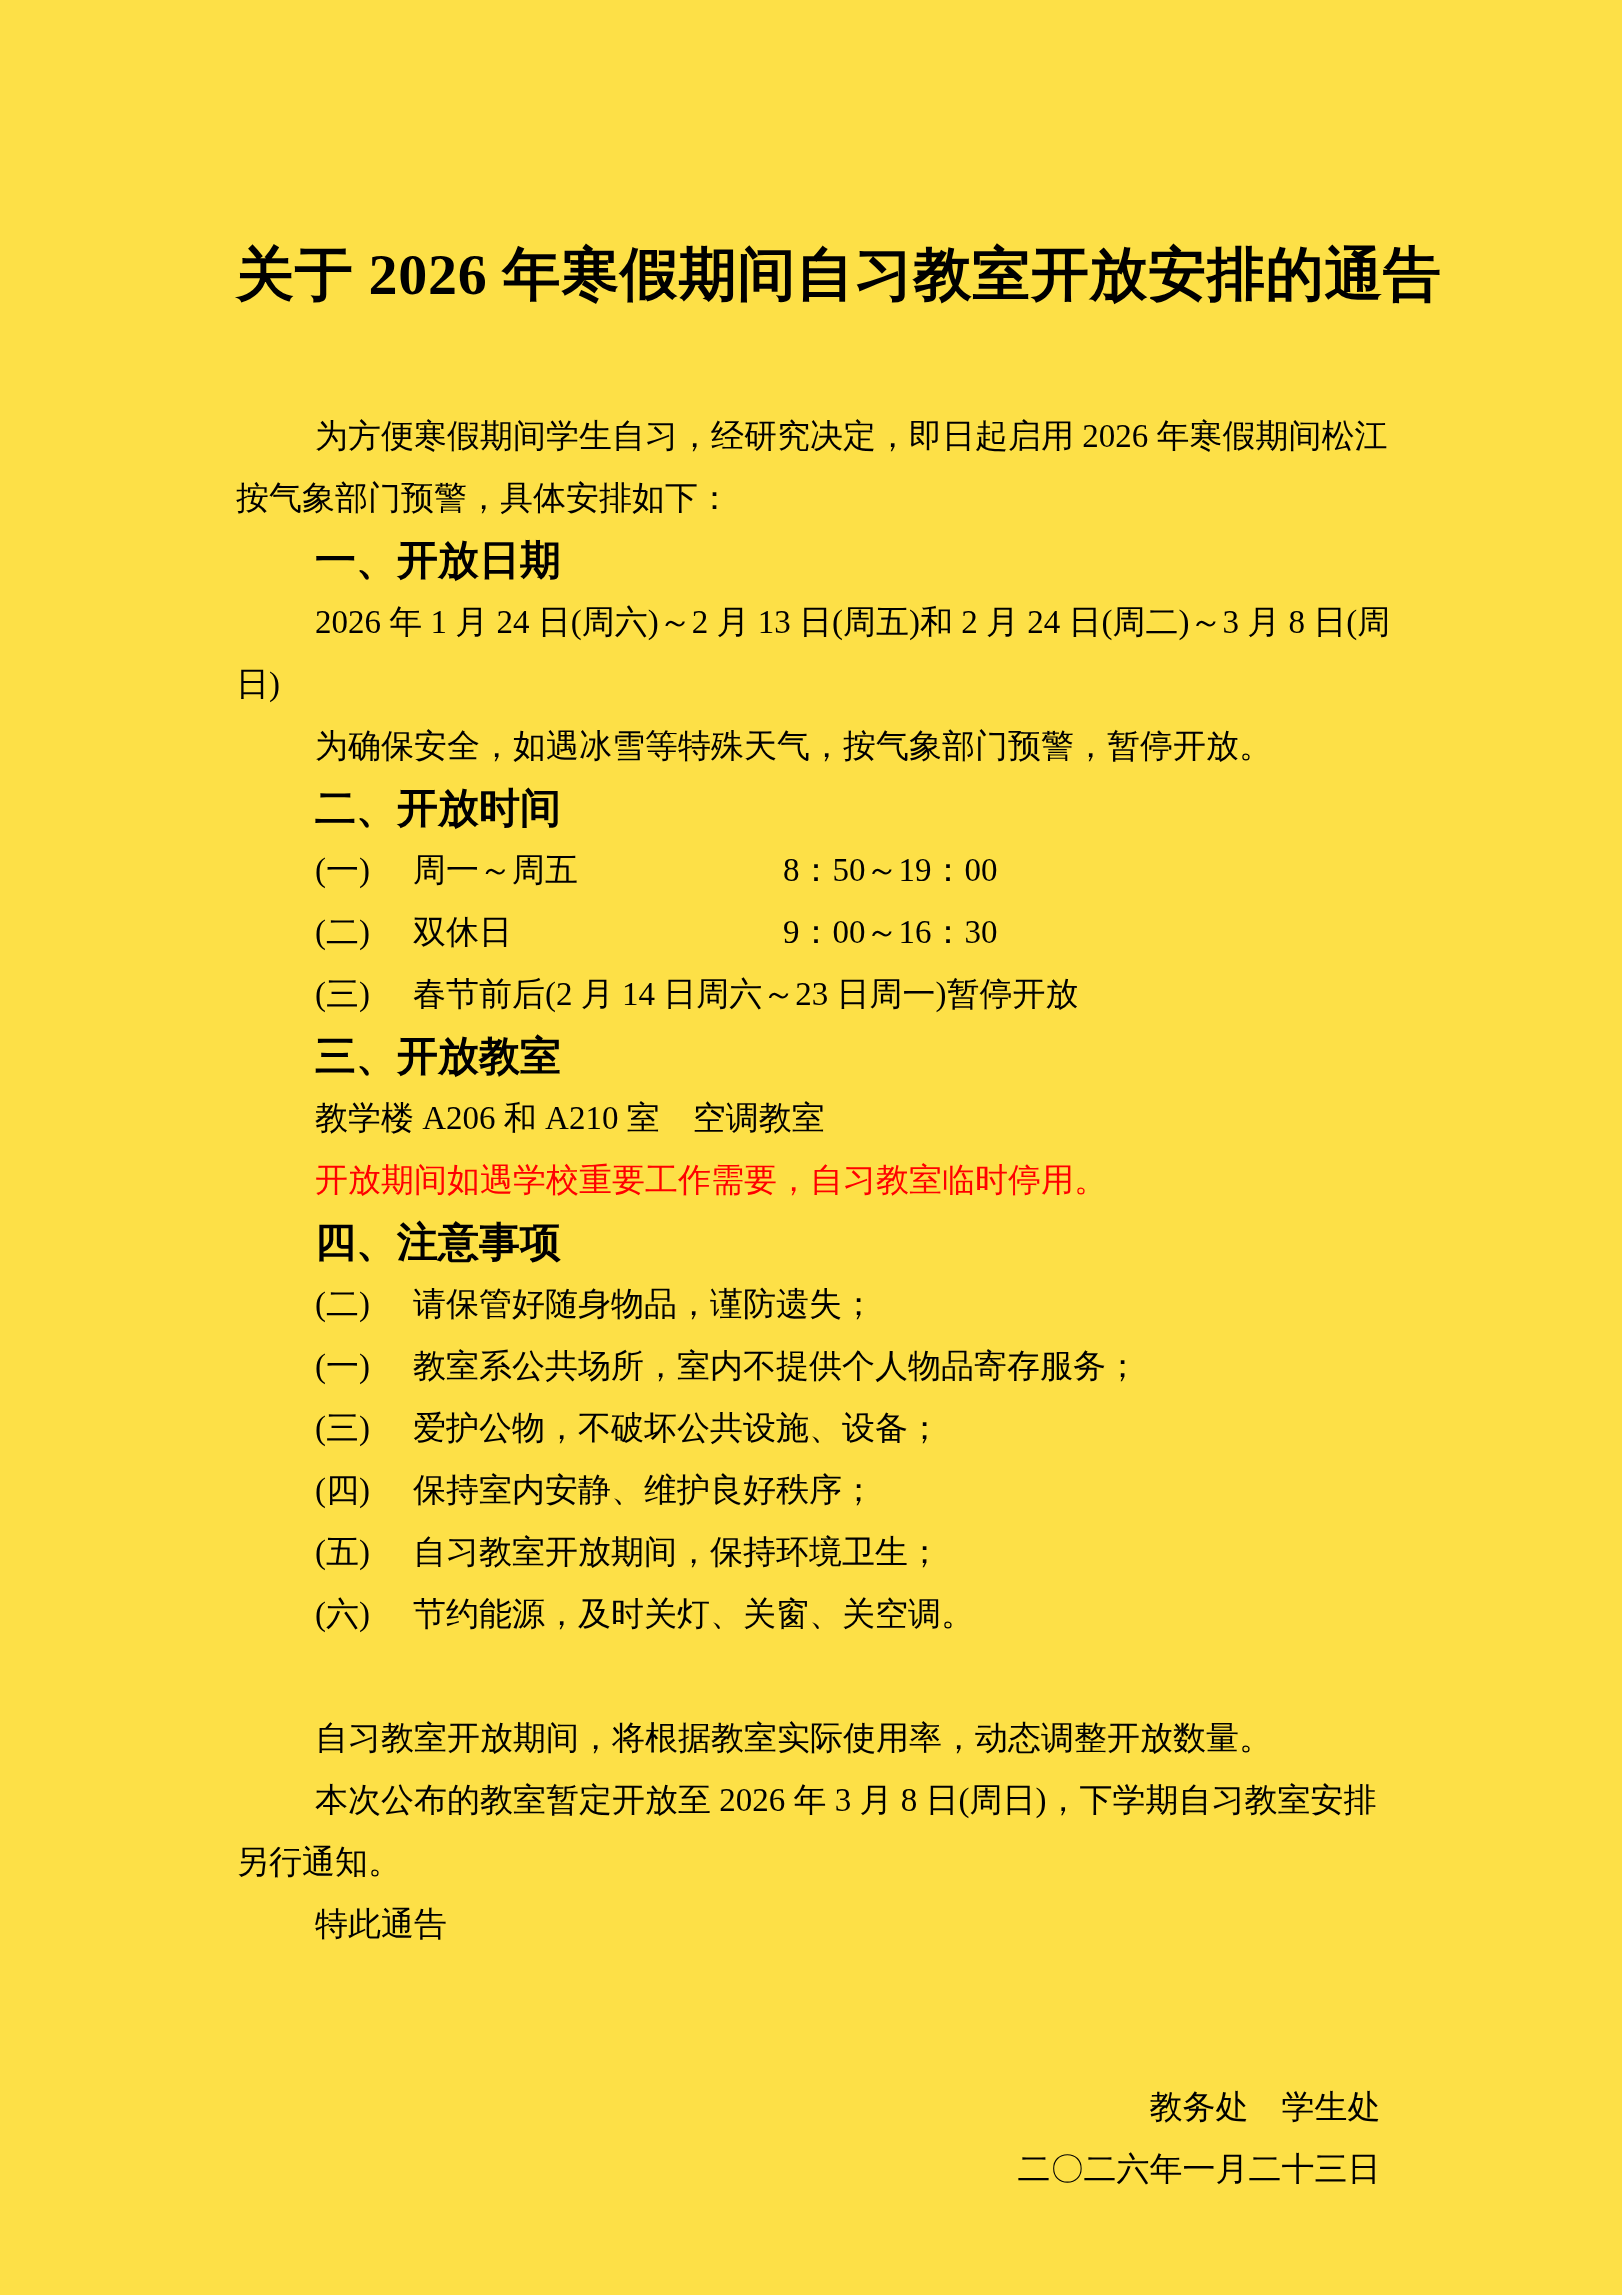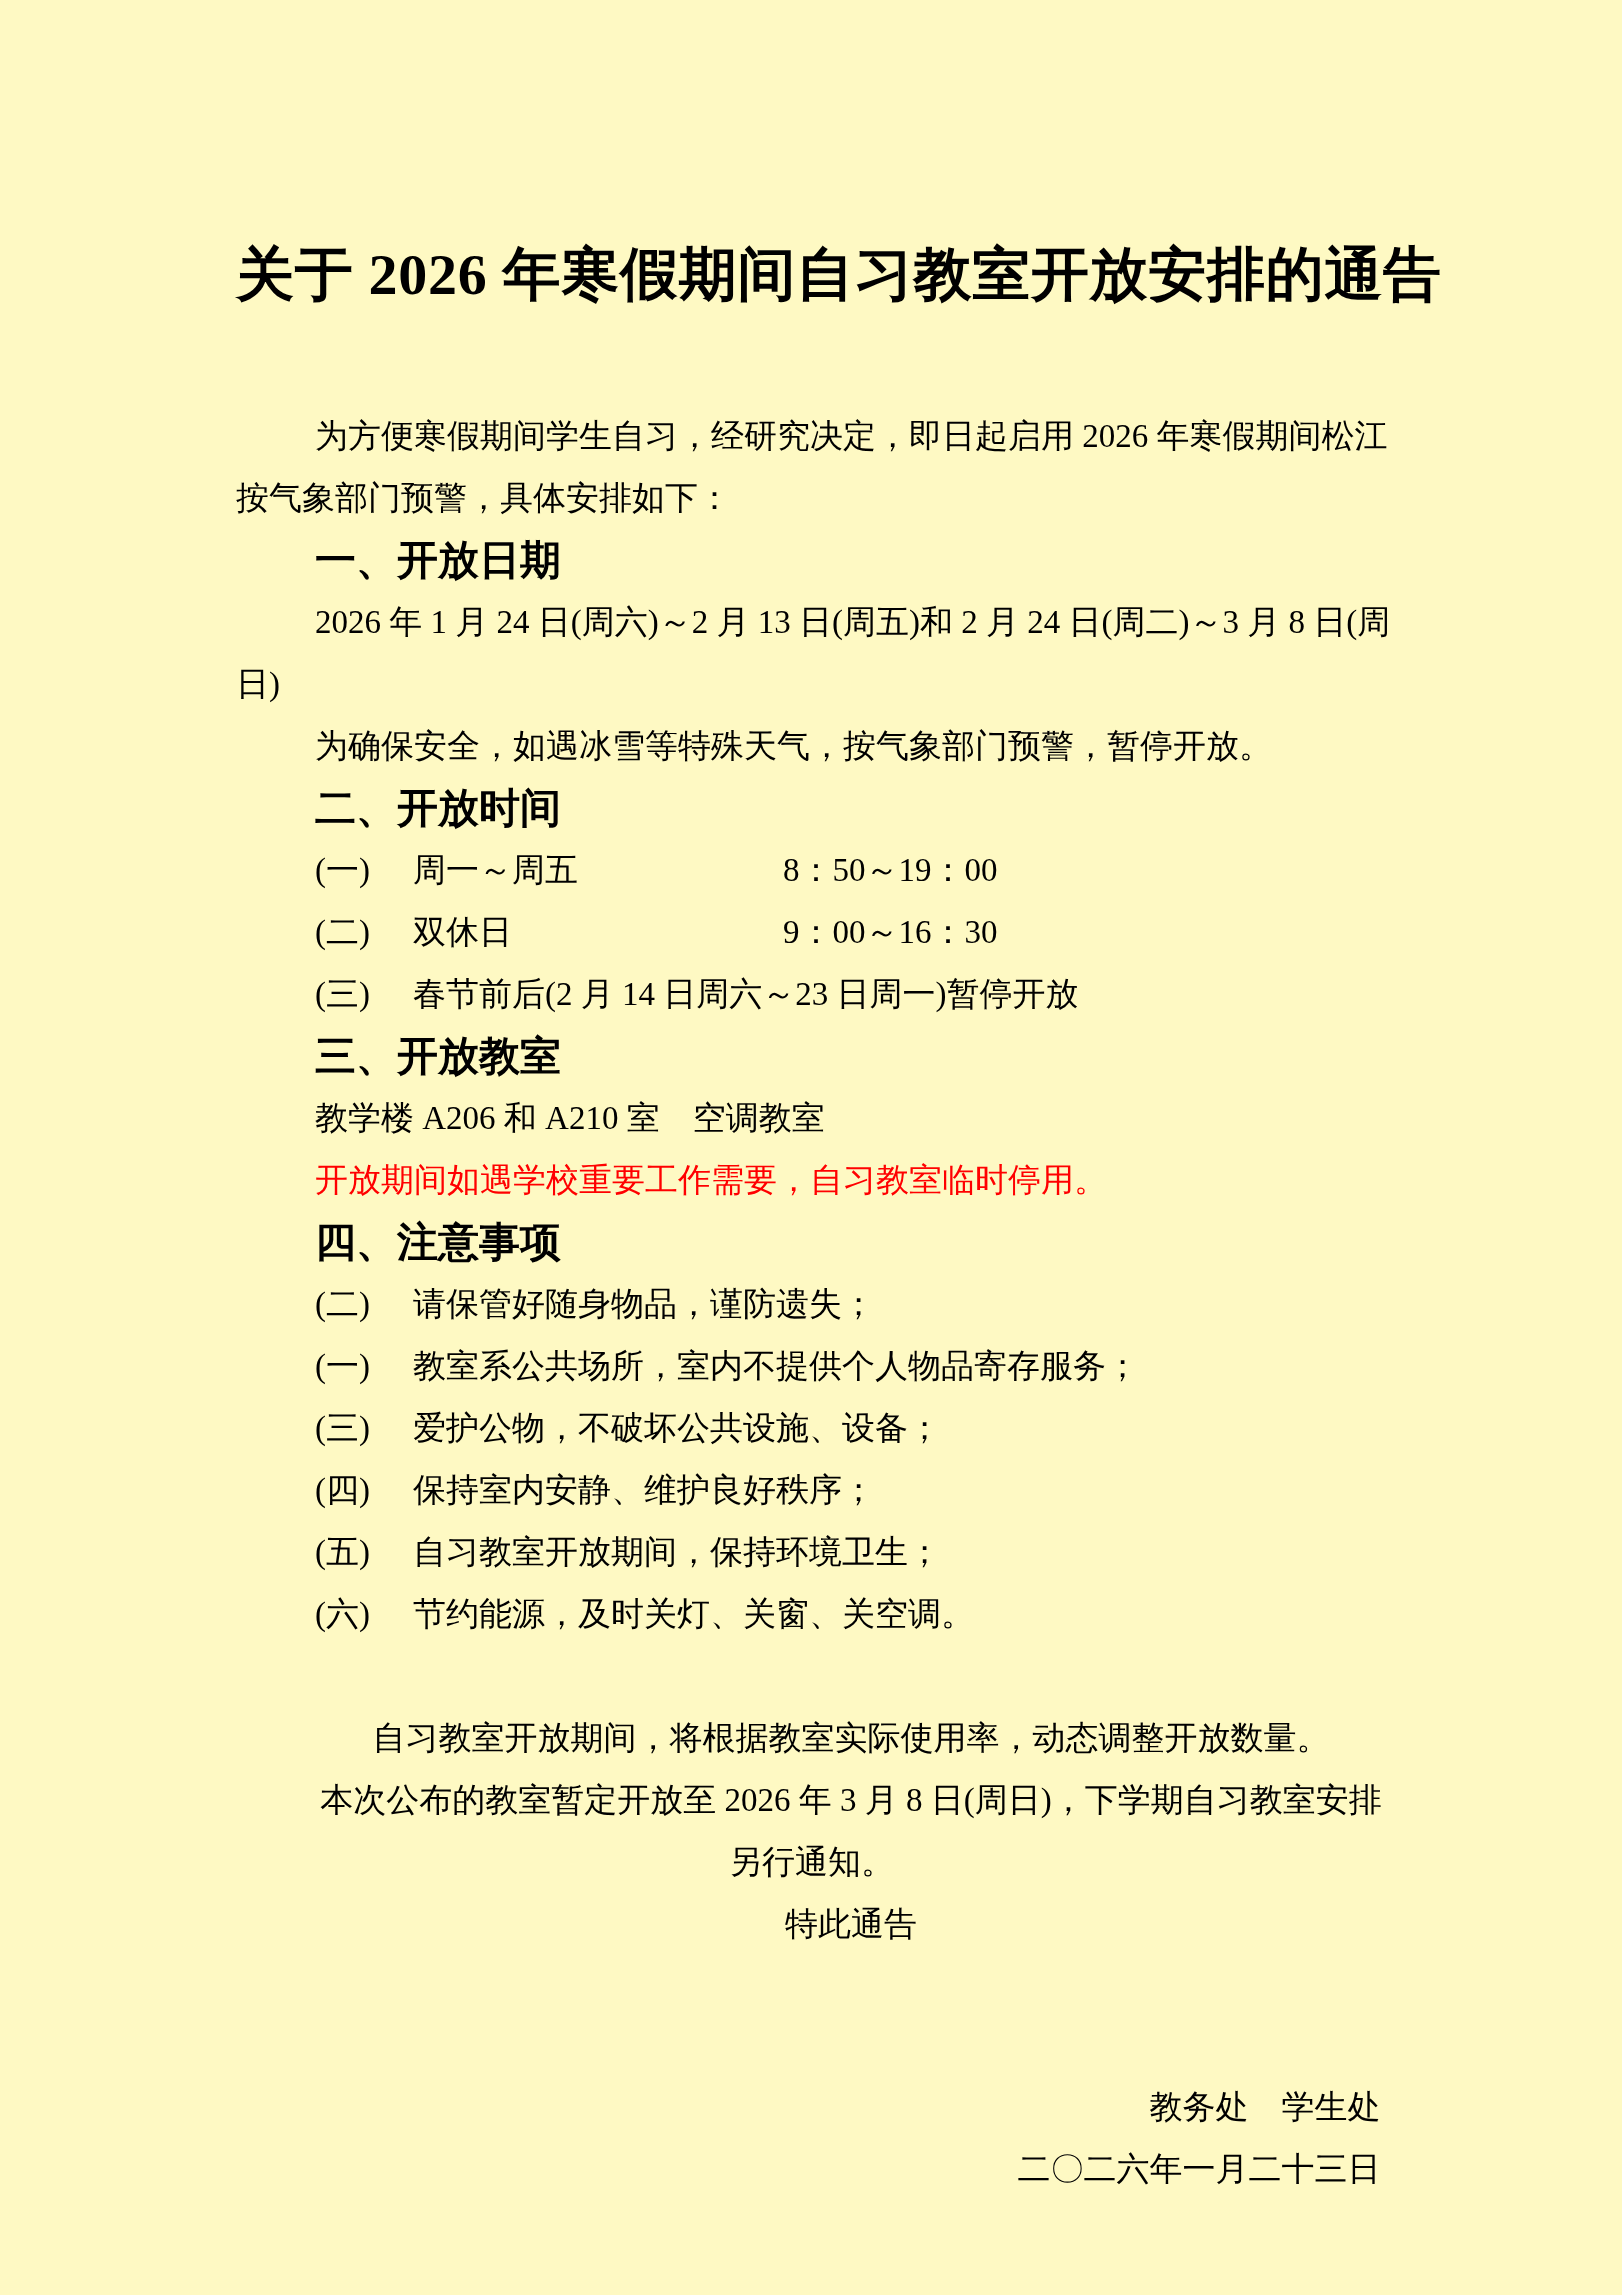--- a/index.html
+++ b/index.html
@@ -1,21 +1,21 @@
 <!DOCTYPE html>
 <html style="font-size:10.5px"><head>
 <meta charset="utf-8">
 <style>
   html, body { margin: 0; padding: 0; background: #888; }
   .page {
     position: relative;
     width: 1623px;
     height: 2295px;
     margin: 0 auto;
-    background: #fef9c3;
+    background: #fde047;
     box-sizing: border-box;
     padding: 242px 236px 0 236px;
     font-family: "Liberation Serif", serif;
     font-size: 33px;
     color: #000000;
     overflow: hidden;
   }
   .doc-title {
     font-size: 58px;
     font-weight: bold;
@@ -46,21 +46,21 @@
   }
   .item-num {
     display: inline-block;
     width: 98px;
   }
   .time-label {
     display: inline-block;
     min-width: 370px;
   }
   .red-note { color: #ff0000; }
-  .closing-block { margin-top: 62px; text-align: center; }
+  .closing-block { margin-top: 62px; }
   .signature {
     width: 458px;
     margin: 121px 6.5px 0 auto;
     text-align: right;
   }
   .sig-line { line-height: 62px; white-space: nowrap; }
 </style>
 </head>
 <body>
 

